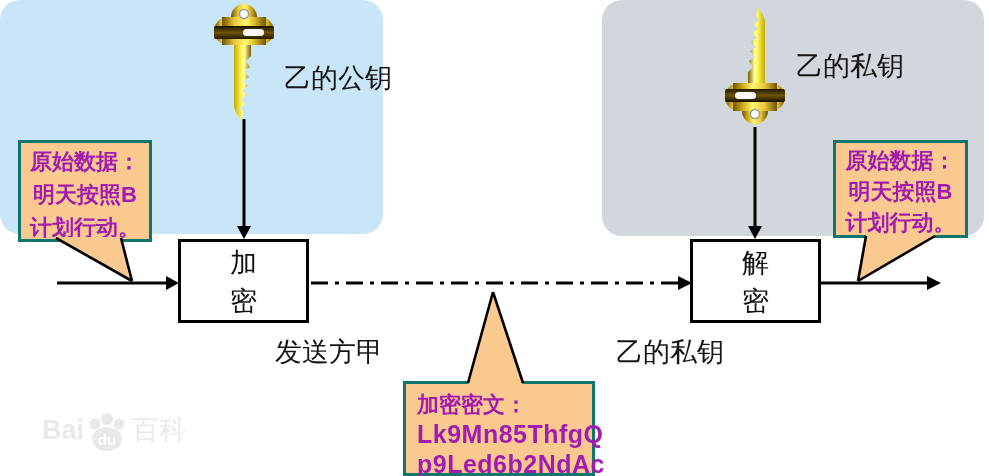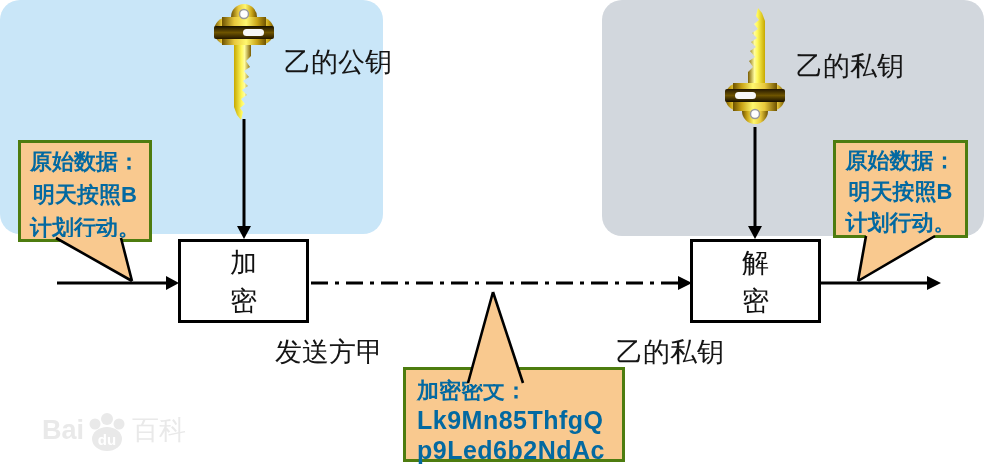--- a/index.html
+++ b/index.html
@@ -7,32 +7,32 @@
           font-family:"Liberation Sans","DejaVu Sans",sans-serif;}
   .panel{position:absolute;border-radius:20px;}
   #sender-panel{left:0;top:135;width:383px;height:234px;background:var(--sender-bg,#C9E6F8);}
   #receiver-panel{left:602px;top:135;width:382px;height:236px;background:var(--receiver-bg,#D2D7DD);}
   svg.layer{position:absolute;left:0;top:0;pointer-events:none;}
   .pbox{position:absolute;width:131px;height:84px;border:3px solid #000;box-sizing:border-box;
         text-align:center;font-family:"Liberation Serif","DejaVu Serif",serif;
         font-size:27px;color:#111;line-height:38px;padding-top:2px;}
   #encrypt-box{left:178px;top:239px;}
   #decrypt-box{left:690px;top:239px;}
-  .callout{position:absolute;background:var(--callout-bg,#F9C98F);border:3px solid #4d7c0f;
-           box-sizing:border-box;color:#0369a1;font-weight:bold;}
+  .callout{position:absolute;background:var(--callout-bg,#F9C98F);border:3px solid #0f766e;
+           box-sizing:border-box;color:#a21caf;font-weight:bold;}
   #callout-left{left:18px;top:140px;width:134px;height:102px;font-size:22px;line-height:33px;
                 text-align:center;padding-top:2px;}
   #callout-right{left:833px;top:140px;width:135px;height:98px;font-size:22px;line-height:31px;
                  text-align:center;padding-top:2px;}
-  #callout-cipher{left:403px;top:367px;width:222px;height:95px;padding:7px 16px 0 11px;}
+  #callout-cipher{left:403px;top:381px;width:192px;height:95px;padding:7px 16px 0 11px;}
   #callout-cipher .t{font-size:22px;line-height:28px;}
   #callout-cipher .c{font-size:25px;line-height:30px;letter-spacing:0.5px;}
   .lbl{position:absolute;font-family:"Liberation Serif","DejaVu Serif",serif;
        font-size:27px;color:#151515;white-space:nowrap;}
-  #public-key-label{left:284px;top:44px;}
+  #public-key-label{left:284px;top:60px;}
   #private-key-label{left:796px;top:48px;}
   #sender-region-label{left:275px;top:334px;}
   #receiver-region-label{left:616px;top:334px;}
   #watermark{position:absolute;left:42px;top:412px;display:flex;align-items:center;
              color:#E9E9E9;font-size:27px;font-weight:bold;}
   #watermark .cjk{font-family:"Liberation Serif","DejaVu Serif",serif;font-weight:normal;margin-left:2px;}
   #watermark svg{margin:0 1px -6px 1px;}
 </style>
 </head>
 <body>

